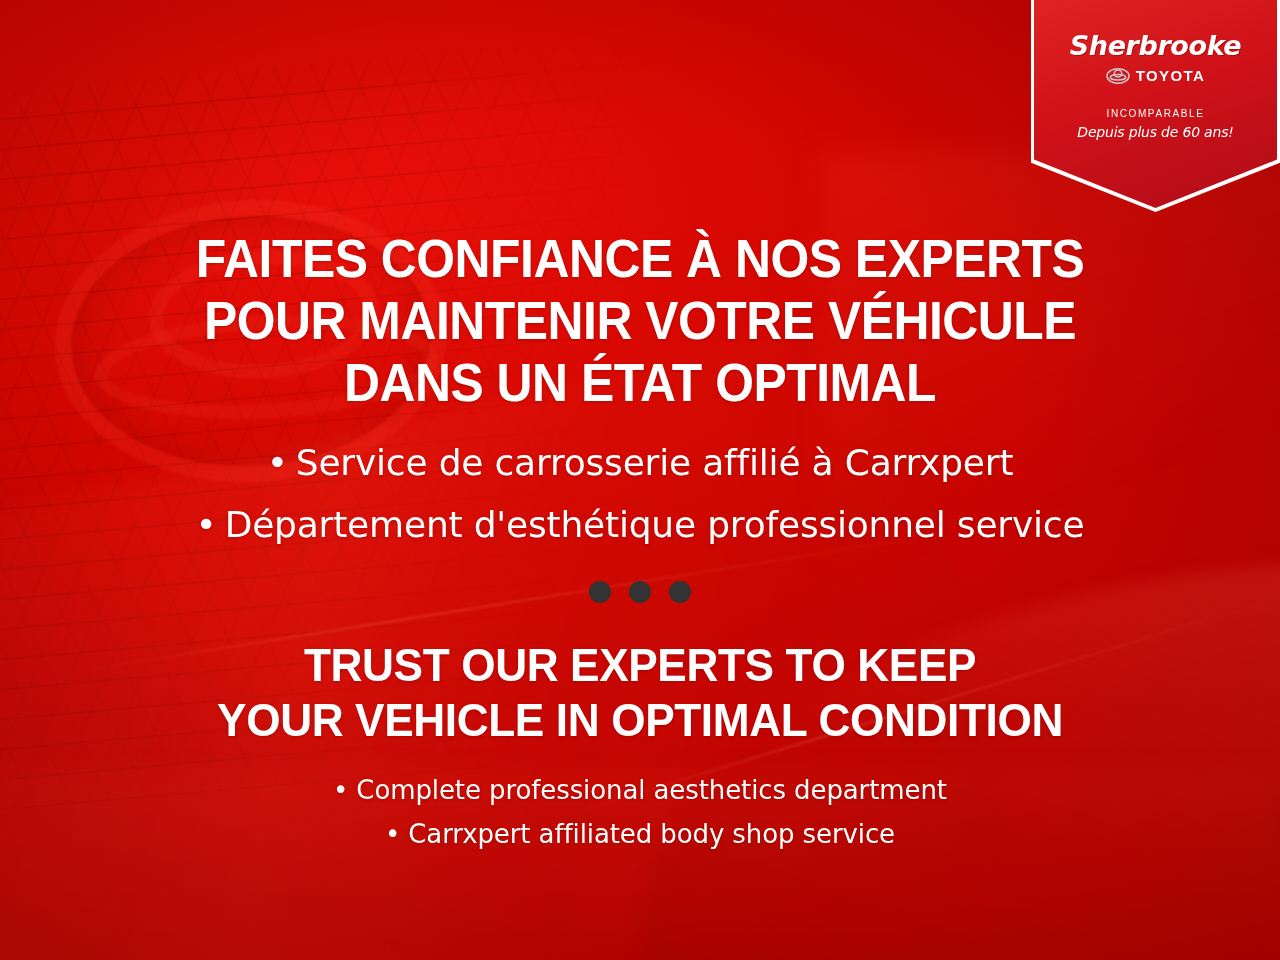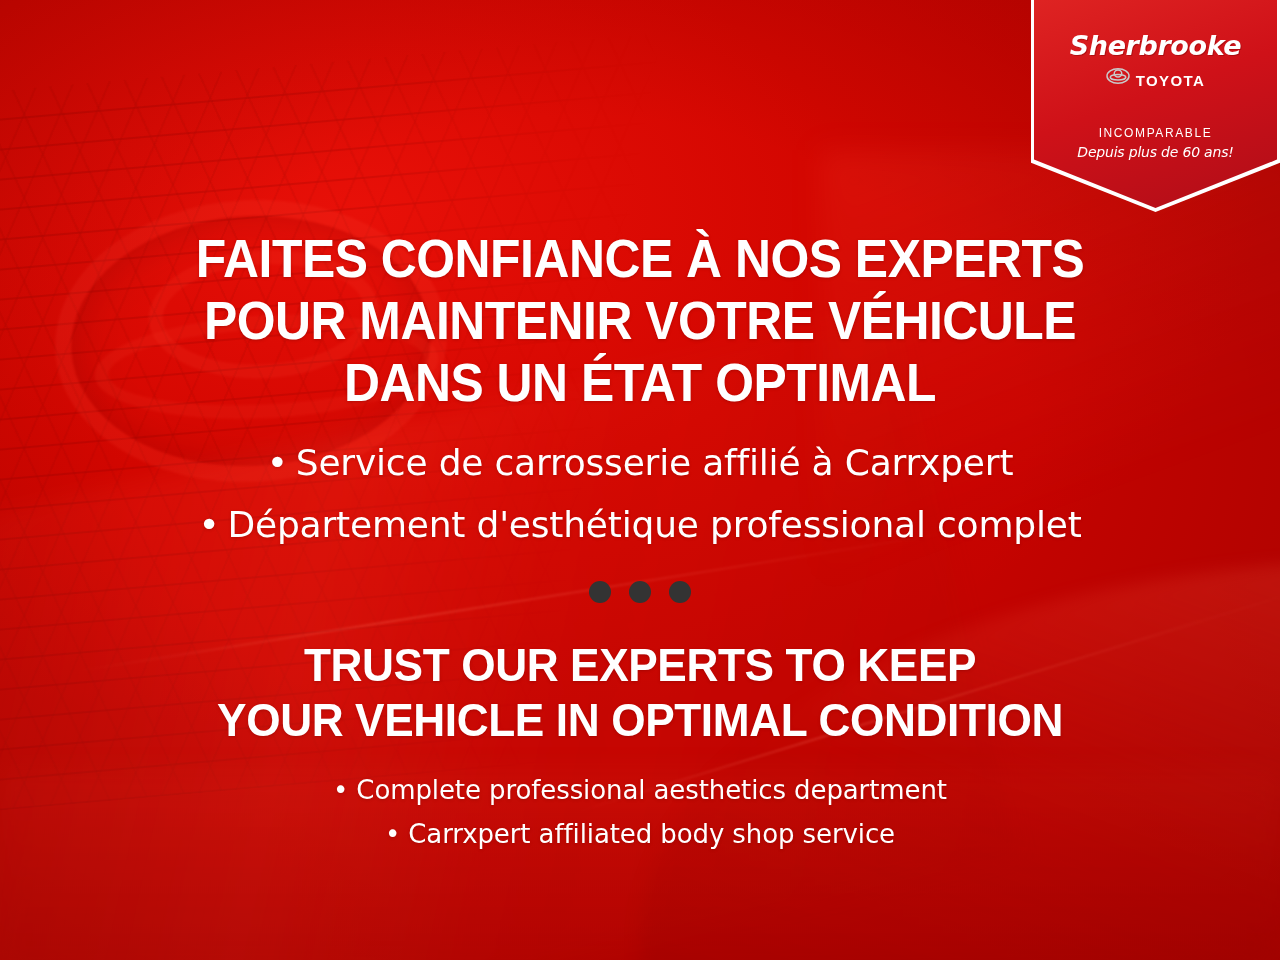--- a/index.html
+++ b/index.html
@@ -142,37 +142,37 @@
     font-style: italic;
     font-weight: bold;
     font-size: 27px;
     letter-spacing: -0.4px;
     color: #ffffff;
     line-height: 1;
     text-shadow: 1px 1px 0 rgba(120,0,0,0.4);
   }
   .badge-brand-row {
     display: flex;
-    align-items: flex-end;
+    align-items: flex-start;
     gap: 6px;
     margin-top: 9px;
   }
   .toyota-mark { display: block; }
   .badge-brand-text {
     font-family: "Liberation Sans", sans-serif;
     font-weight: bold;
     font-size: 15px;
     letter-spacing: 1.4px;
     color: #ffffff;
     line-height: 1;
   }
   .badge-tag {
-    margin-top: 39px;
+    margin-top: 21px;
     font-family: "Liberation Sans", sans-serif;
-    font-size: 12px;
+    font-size: 10px;
     letter-spacing: 1.6px;
     color: #ffffff;
     line-height: 1;
   }
   .badge-sub {
     margin-top: 6px;
     font-family: "DejaVu Sans", sans-serif;
     font-style: italic;
     font-weight: normal;
     font-size: 14px;
@@ -287,21 +287,21 @@
   <div class="content">
 
     <div class="headline headline-fr">
       <span class="hl-line">FAITES CONFIANCE À NOS EXPERTS</span>
       <span class="hl-line">POUR MAINTENIR VOTRE VÉHICULE</span>
       <span class="hl-line">DANS UN ÉTAT OPTIMAL</span>
     </div>
 
     <div class="bullets bullets-fr">
       <span class="bullet-line"><span class="bullet-dot">•</span><span>Service de carrosserie affilié à Carrxpert</span></span>
-      <span class="bullet-line"><span class="bullet-dot">•</span><span>Département d'esthétique professional complet</span></span>
+      <span class="bullet-line"><span class="bullet-dot">•</span><span>Département d'esthétique professionnel service</span></span>
     </div>
 
     <div class="dot-divider">
       <span class="dot"></span>
       <span class="dot"></span>
       <span class="dot"></span>
     </div>
 
     <div class="headline headline-en">
       <span class="hl-line">TRUST OUR EXPERTS TO KEEP</span>

